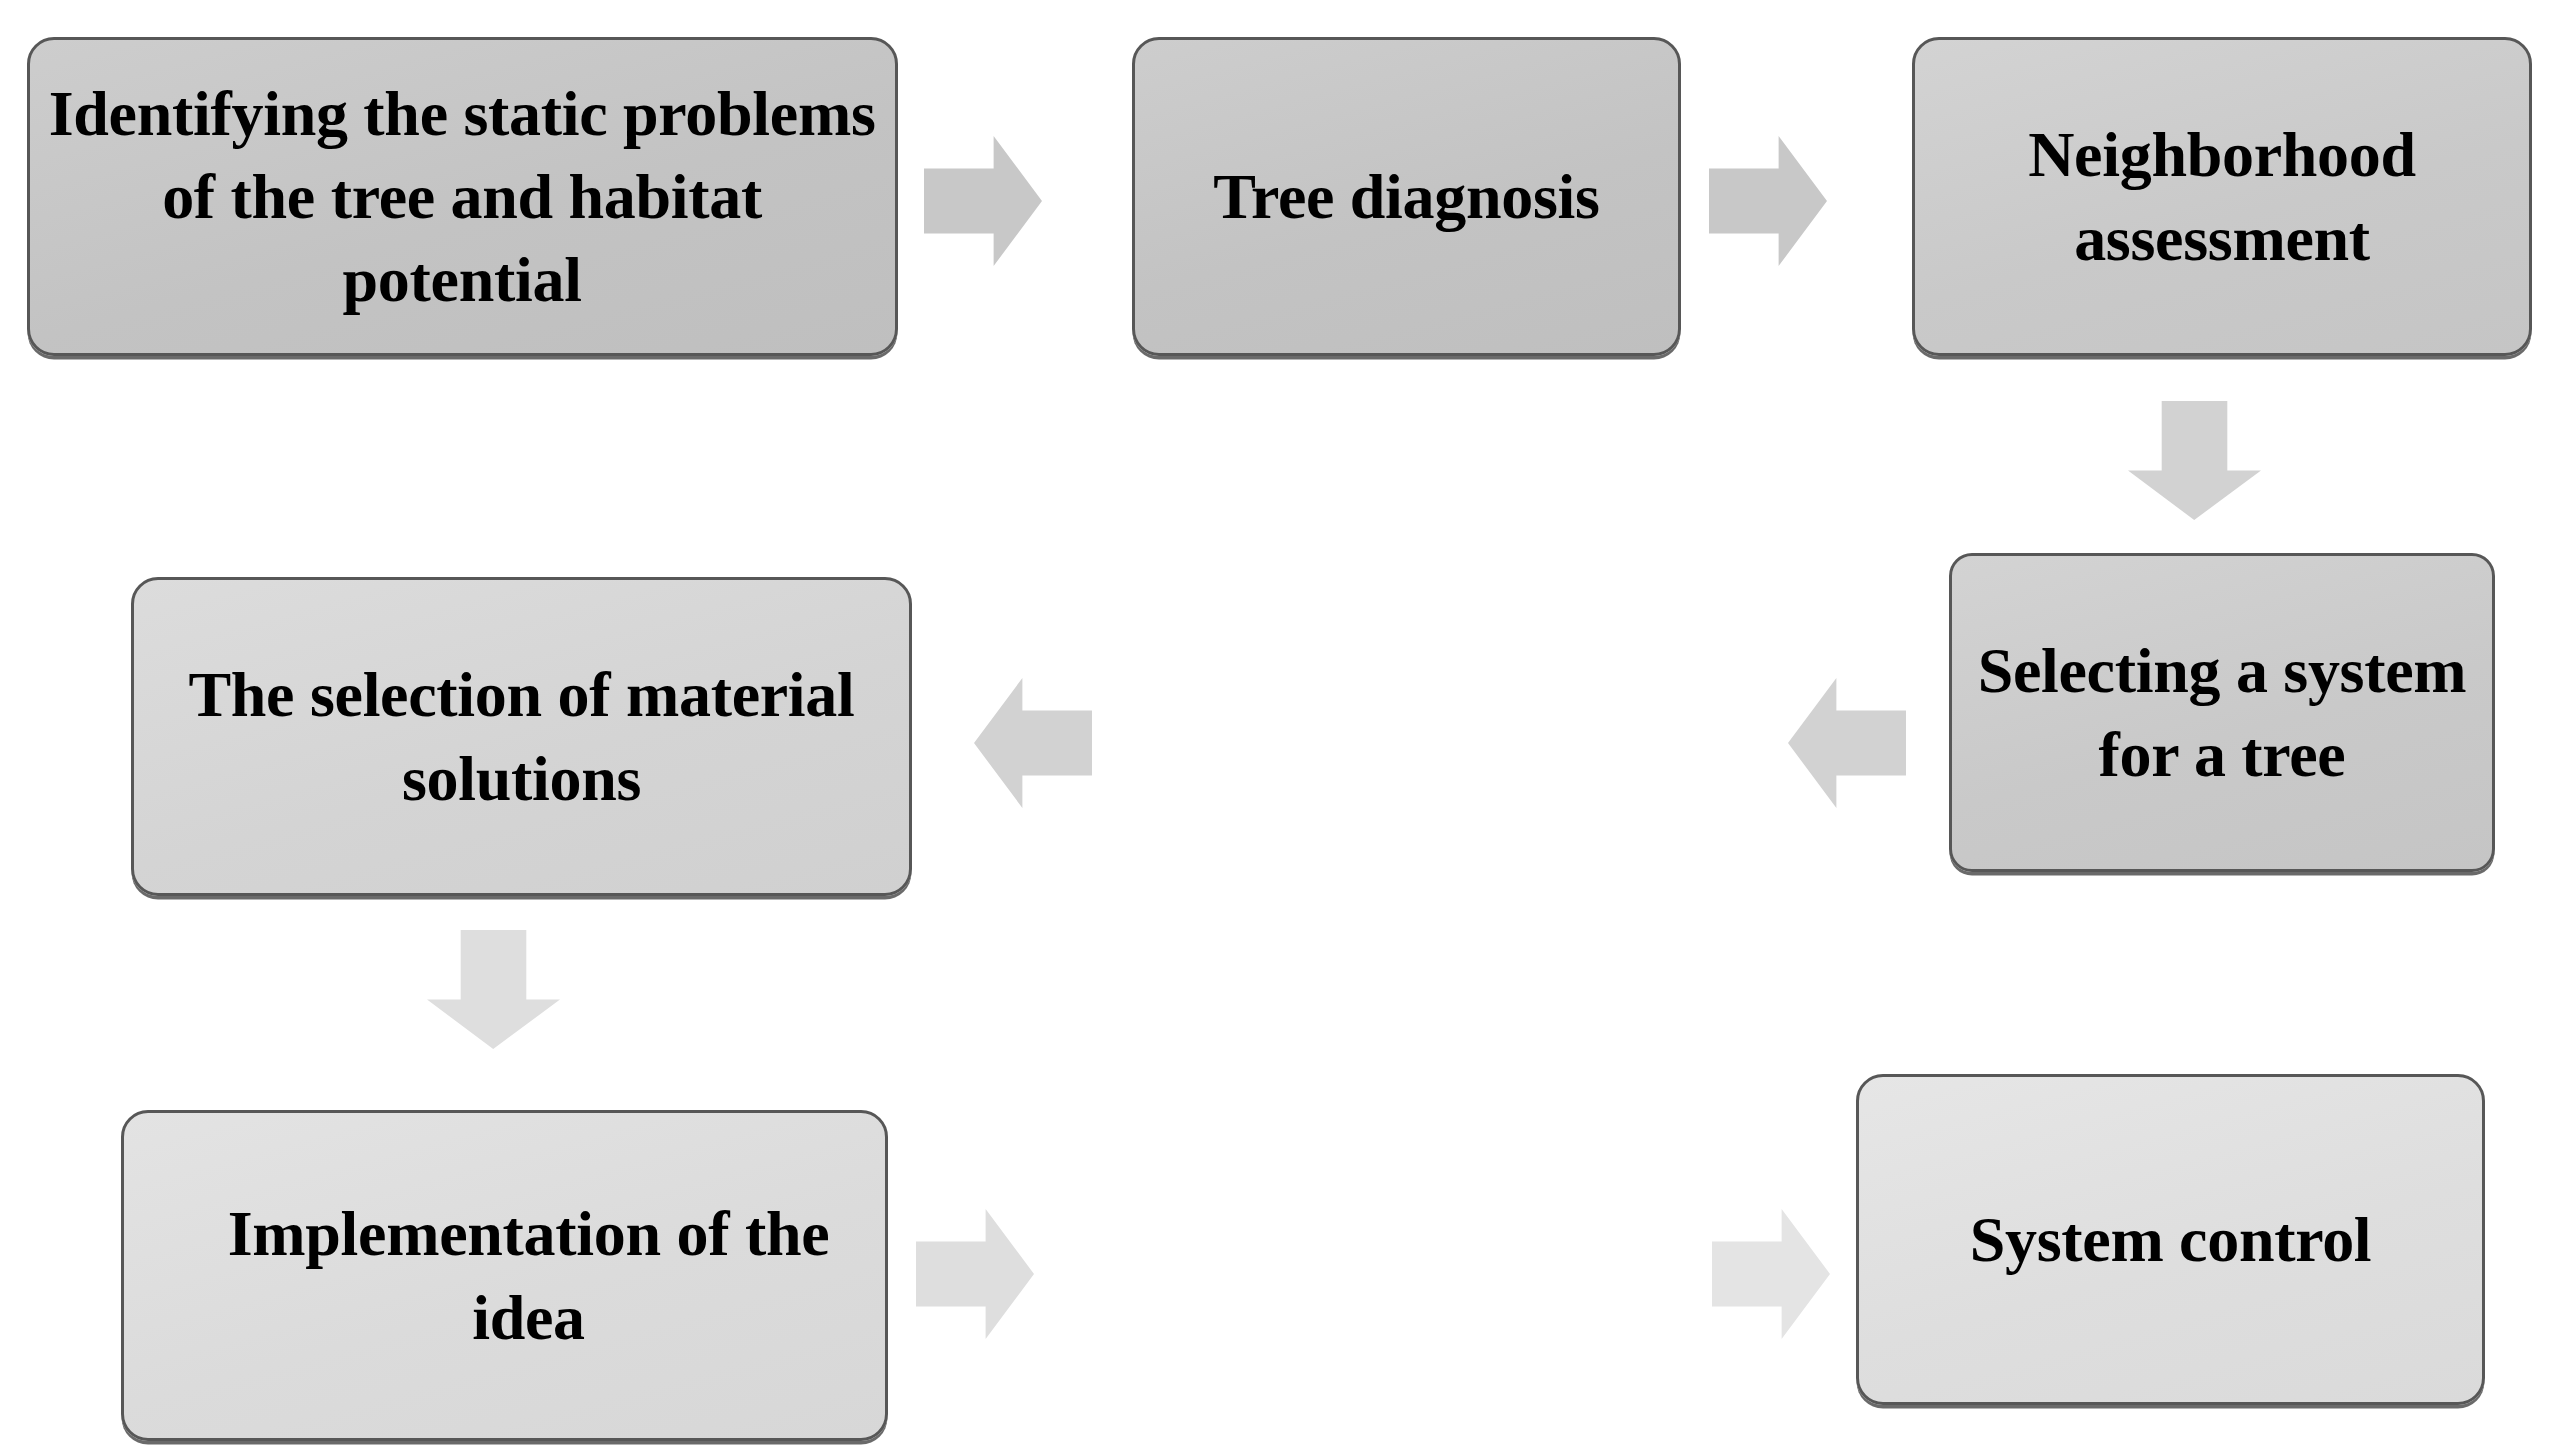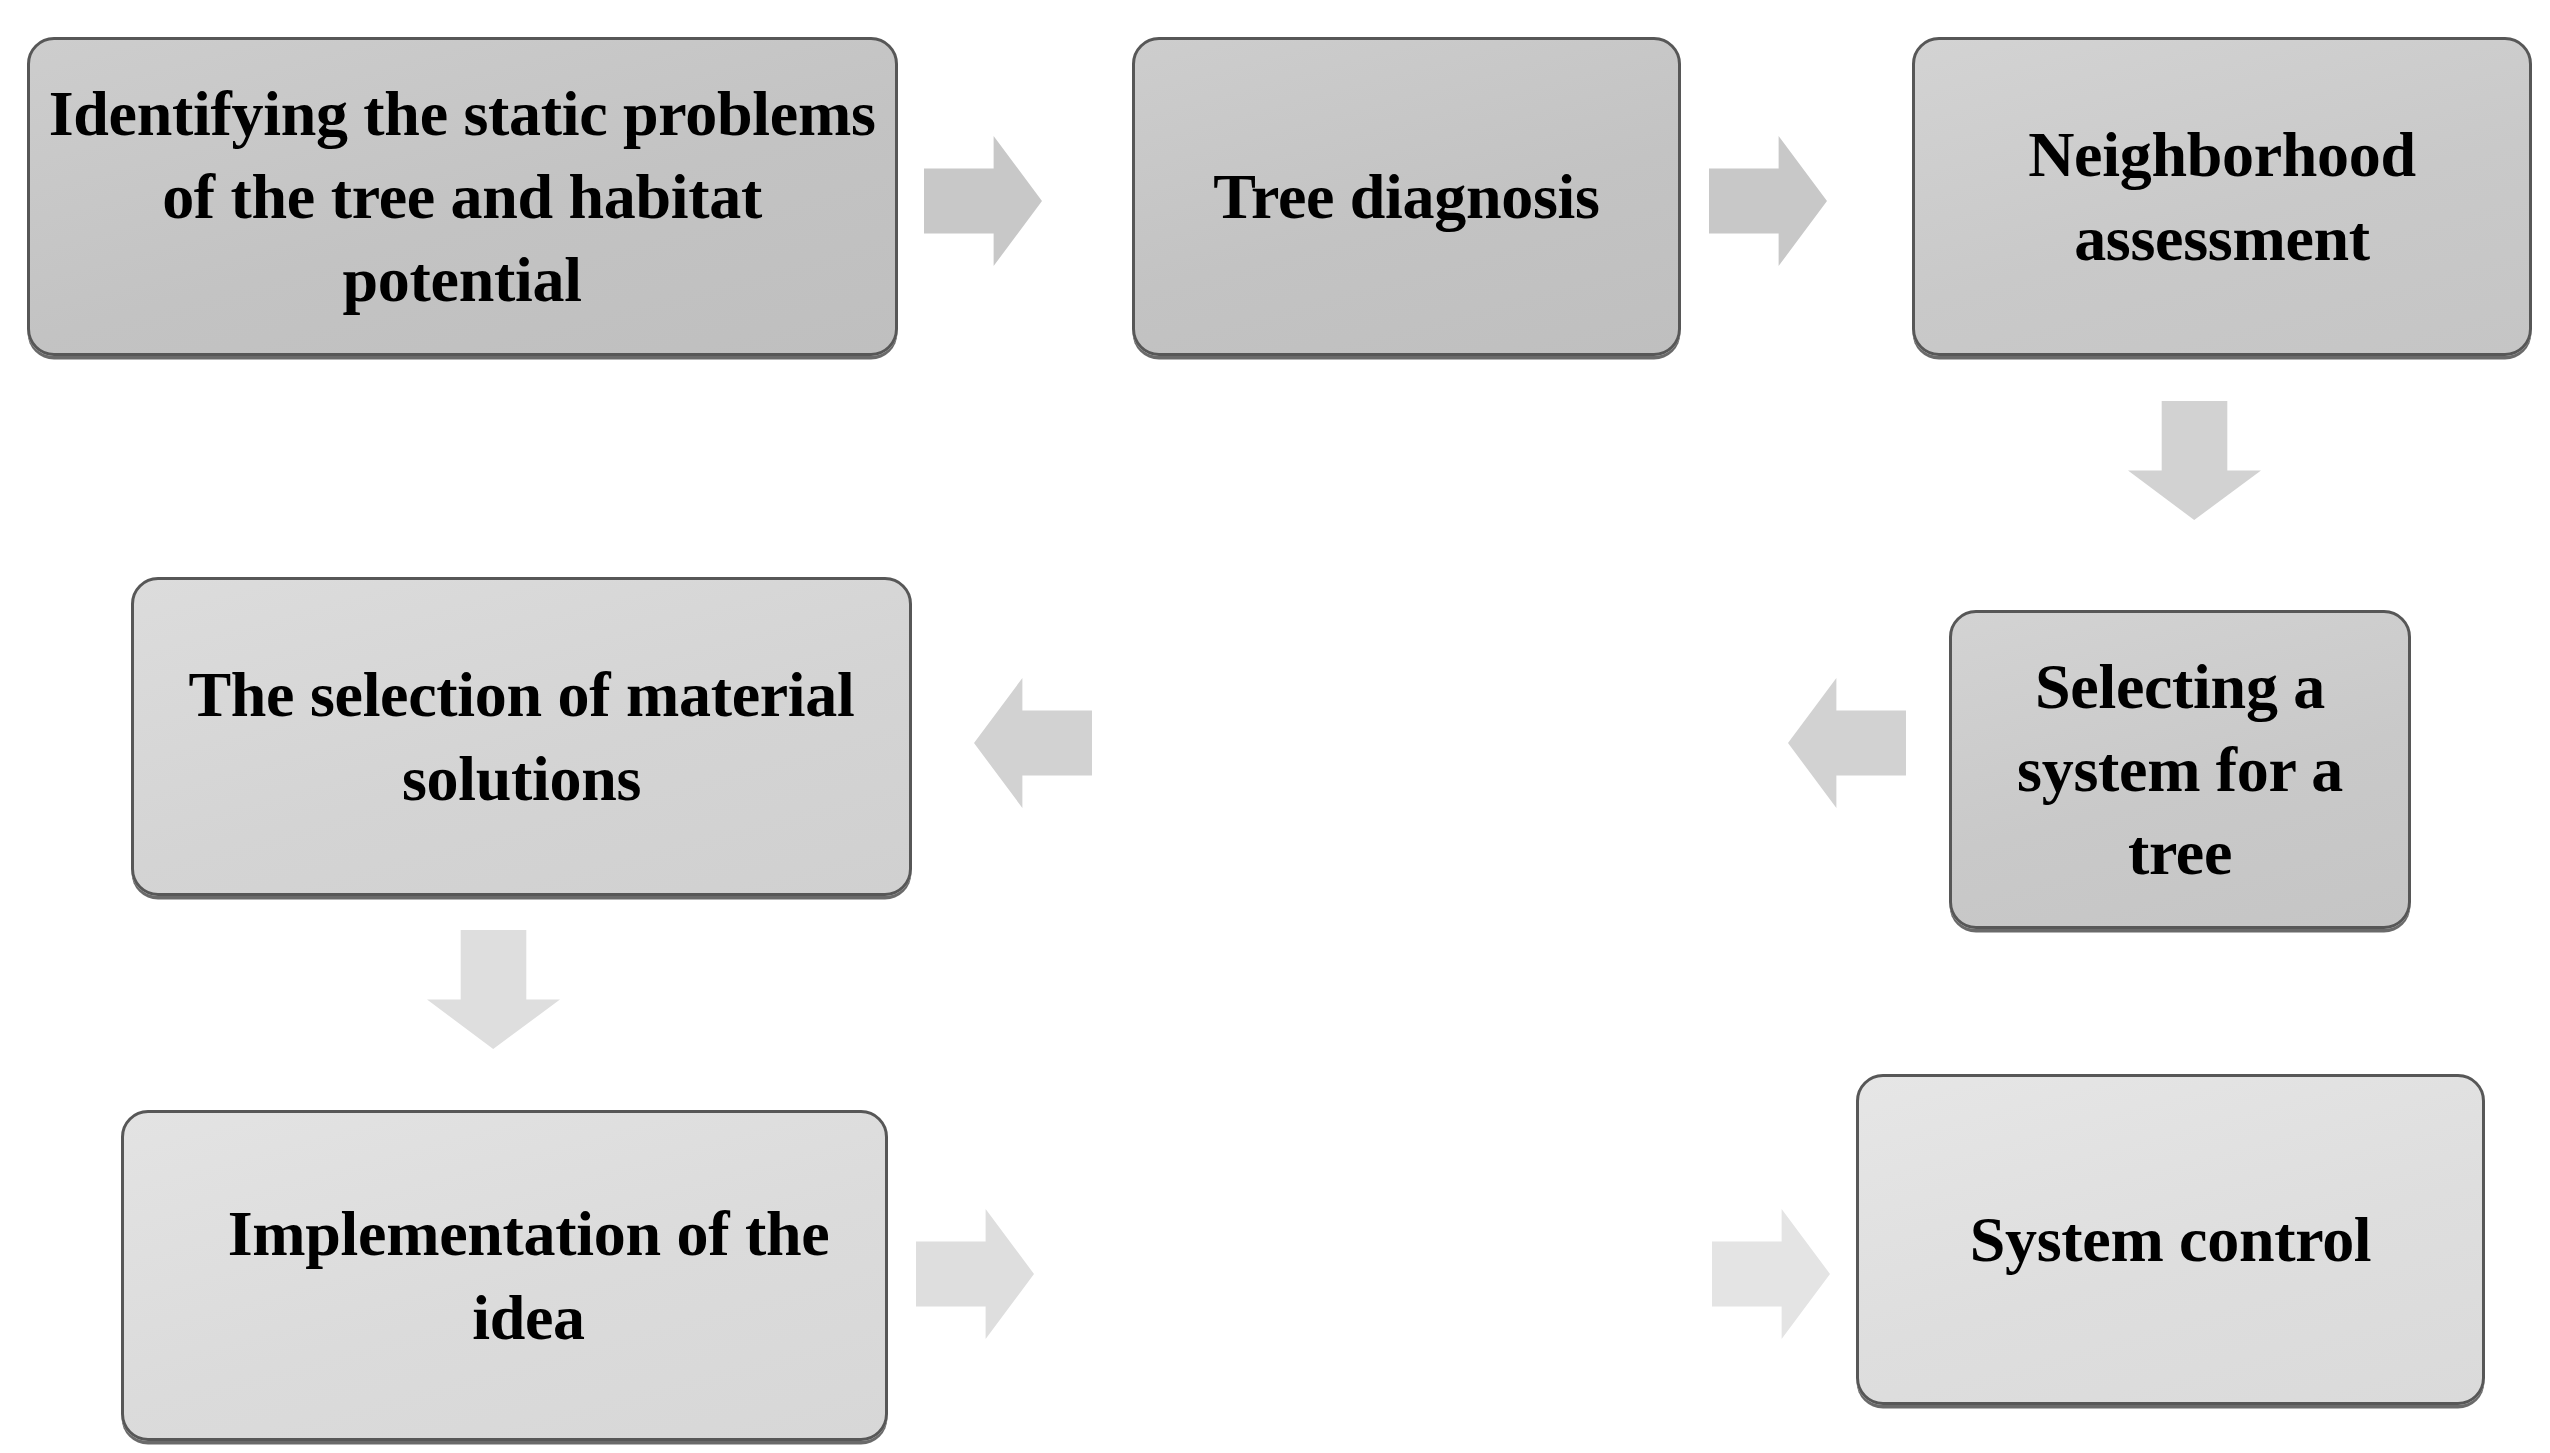--- a/index.html
+++ b/index.html
@@ -104,21 +104,21 @@
     </svg>
   </div>
 
 
   <div class="arrow" style="left:1788px; top:678px; width:118px; height:130px;">
     <svg viewBox="0 0 200 220" preserveAspectRatio="none">
       <polygon class="ar-mid" points="200,55 82,55 82,0 0,110 82,220 82,165 200,165"></polygon>
     </svg>
   </div>
 
-  <div class="node tone-b" style="left:1949px; top:610px; width:462px; height:319px;">
+  <div class="node tone-b" style="left:1949px; top:553px; width:546px; height:319px;border-radius:23px;">
     <span class="label">Selecting a system for a tree</span>
   </div>
 
   <div class="arrow" style="left:427px; top:930px; width:133px; height:119px;">
     <svg viewBox="0 0 225 202" preserveAspectRatio="none">
       <polygon class="ar-light" points="57,0 168,0 168,118 225,118 112,202 0,118 57,118"></polygon>
     </svg>
   </div>
 
   <div class="node tone-d" style="left:121px; top:1110px; width:767px; height:331px;">

